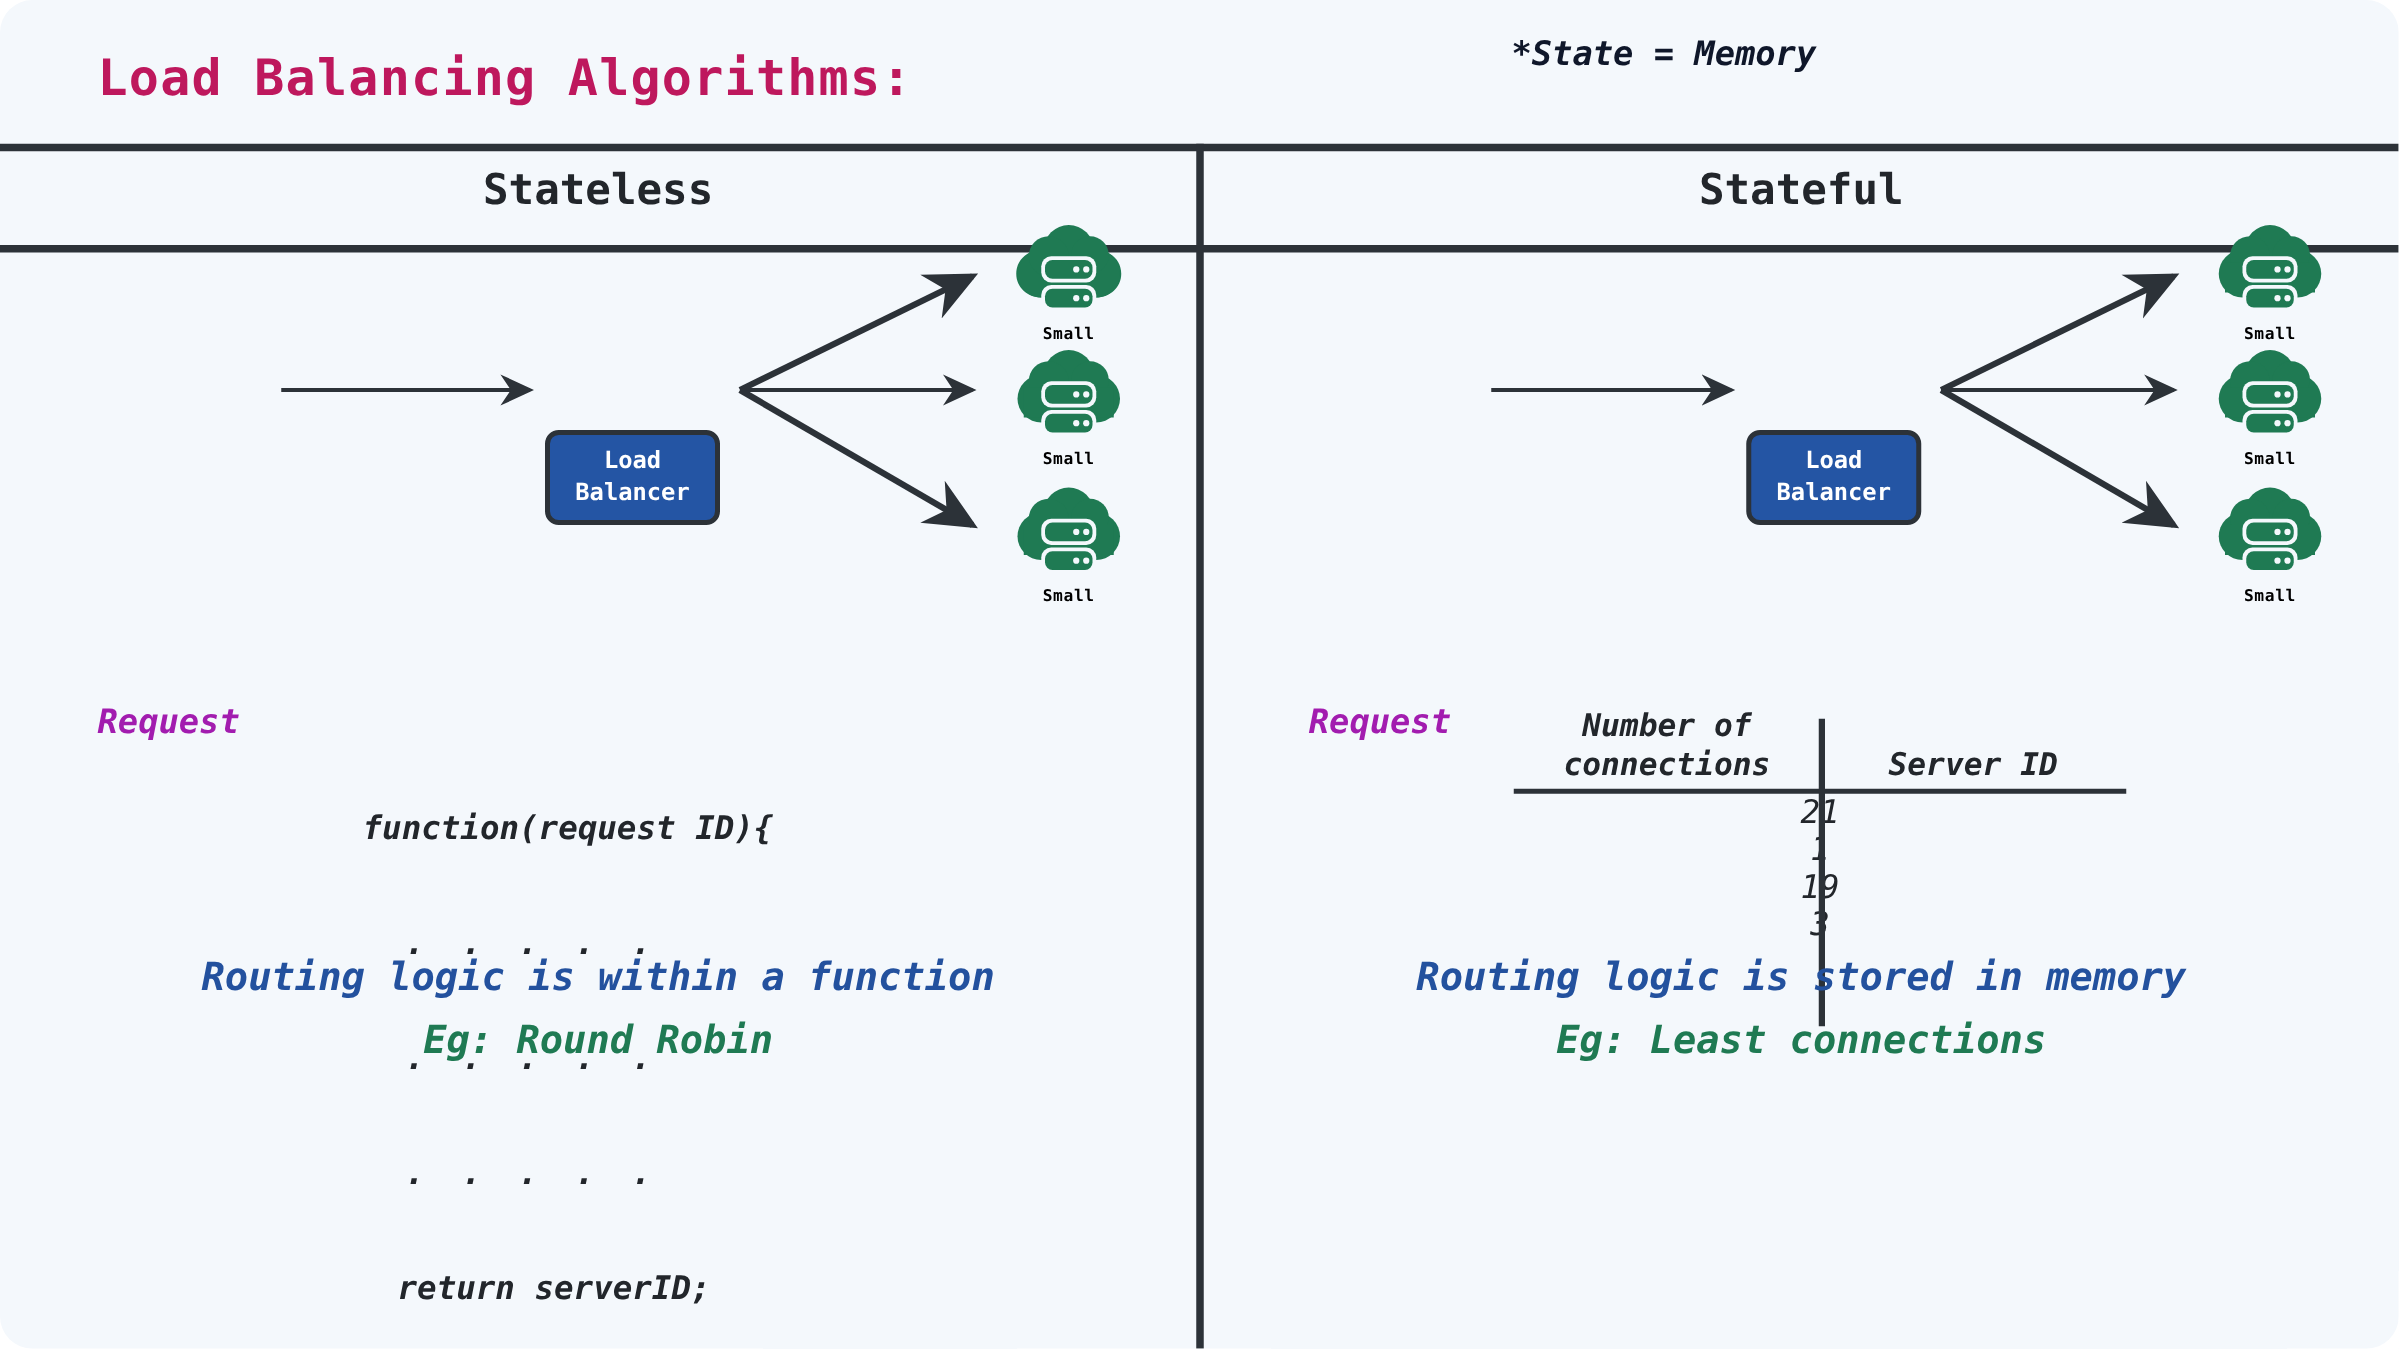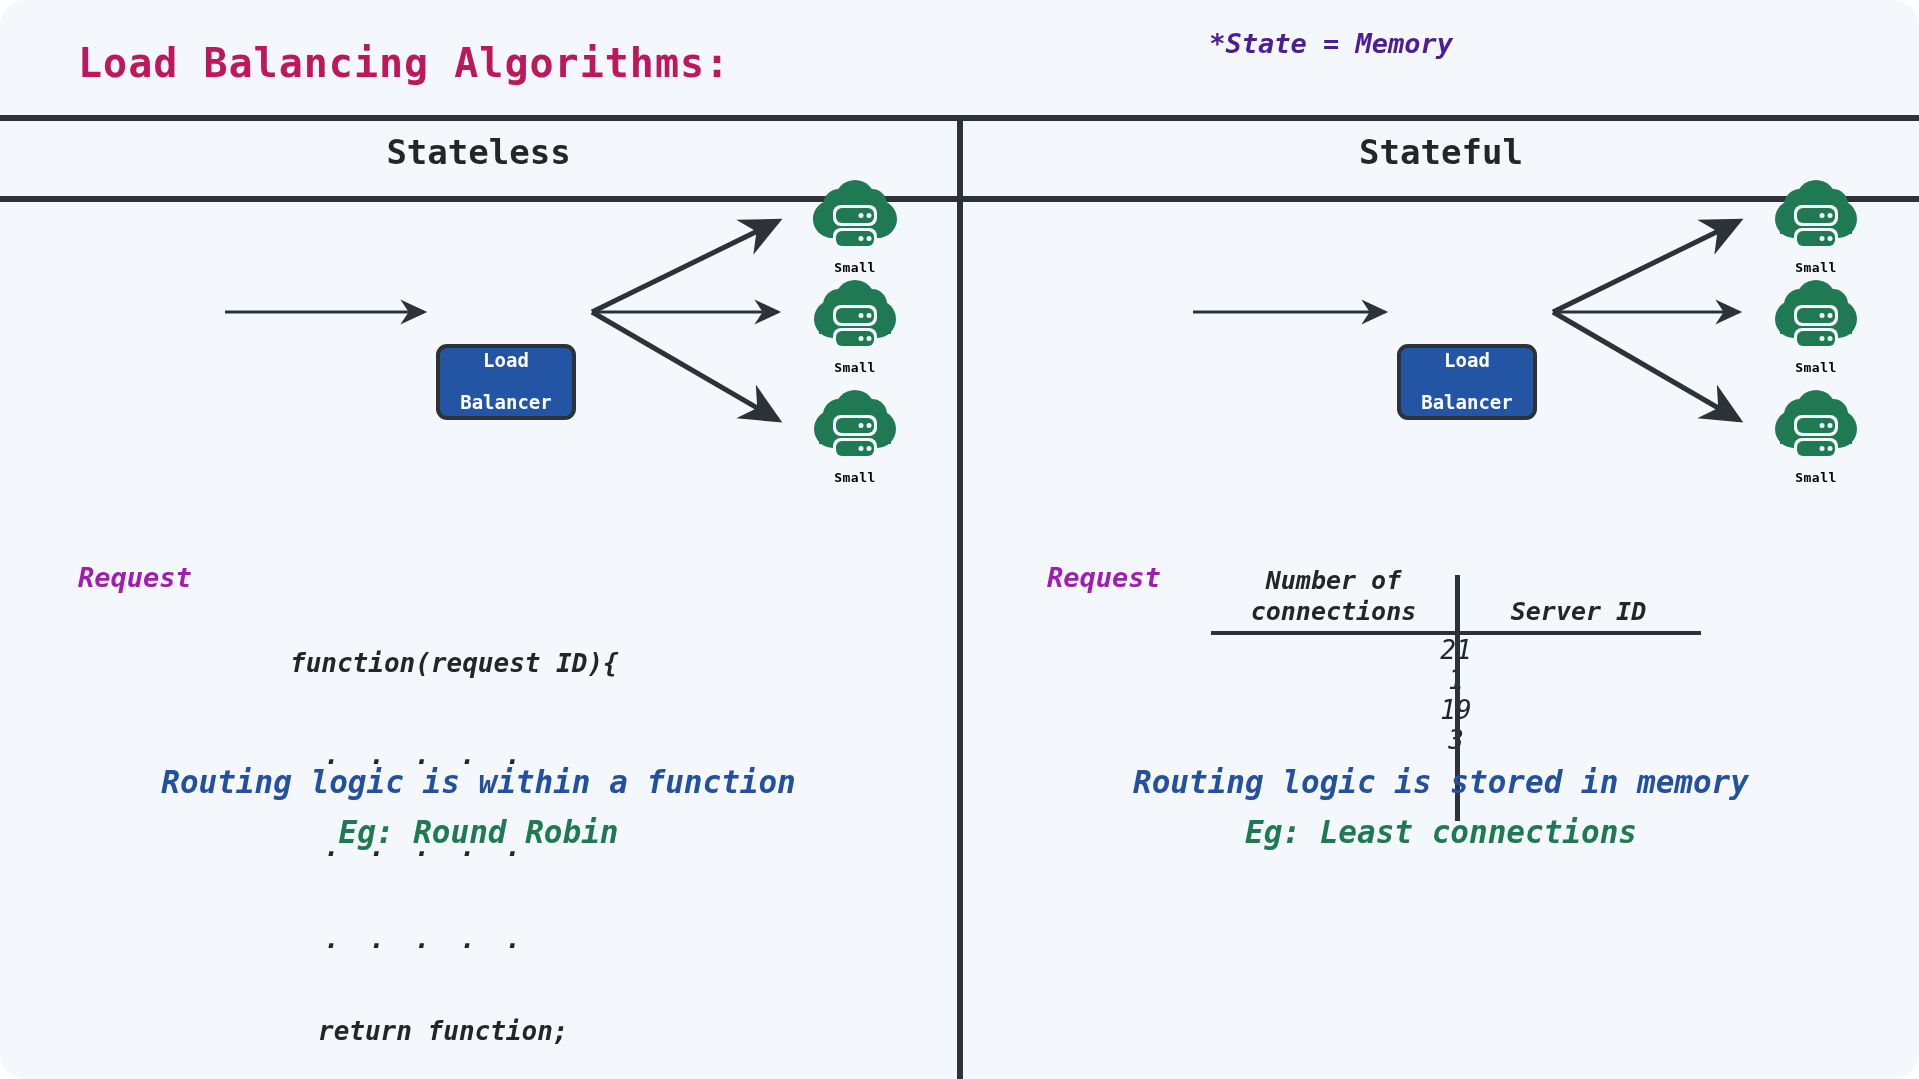--- a/index.html
+++ b/index.html
@@ -36,21 +36,21 @@
     white-space: nowrap;
   }
   #state-note {
     position: absolute;
     right: 466px;
     top: 28px;
     font-family: "DejaVu Sans Mono", "Liberation Mono", monospace;
     font-size: 27px;
     font-weight: bold;
     font-style: italic;
-    color: #4c1d95;
+    color: #0f172a;
     white-space: nowrap;
     text-align: center;
   }
 
   
   .hrule {
     position: absolute;
     left: 0;
     width: 1919px;
     height: 6px;
@@ -107,21 +107,21 @@
     position: absolute;
     width: 140px;
     height: 76px;
     background: #2455a4;
     border: 4px solid #2c3238;
     border-radius: 11px;
     box-sizing: border-box;
     display: flex;
     flex-direction: column;
     align-items: center;
-    justify-content: space-between;
+    justify-content: center;
     color: #ffffff;
     font-family: "DejaVu Sans Mono", "Liberation Mono", monospace;
     font-size: 19px;
     font-weight: bold;
     line-height: 1.35;
   }
 
   
   .arrows {
     position: absolute;
@@ -333,21 +333,21 @@
           <circle cx="60" cy="64.5" r="2.5" fill="#f4f8fc"></circle>
       </svg>
       <div class="cap">Small</div>
     </div>
 
     <div class="code-block" style="left:290px; top:385px;">
       <div class="code-line">function(request ID){</div>
       <div class="code-line dots-line" style="padding-left:34px;">. . . . .</div>
       <div class="code-line dots-line" style="padding-left:34px;">. . . . .</div>
       <div class="code-line dots-line" style="padding-left:34px;">. . . . .</div>
-      <div class="code-line" style="padding-left:28px;">return function;</div>
+      <div class="code-line" style="padding-left:28px;">return serverID;</div>
       
     </div>
 
     <div class="caption caption-main">Routing logic is within a function</div>
     <div class="caption caption-eg">Eg: Round Robin</div>
   </div>
 
   <div class="panel" id="panel-right">
 
     <svg class="arrows" viewBox="0 0 956 877" preserveAspectRatio="none">

